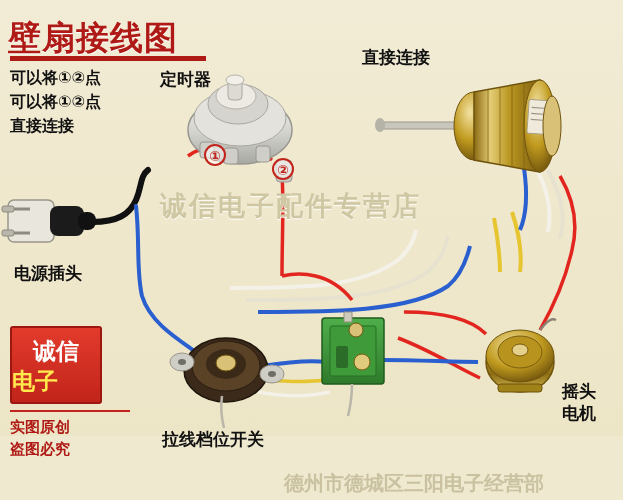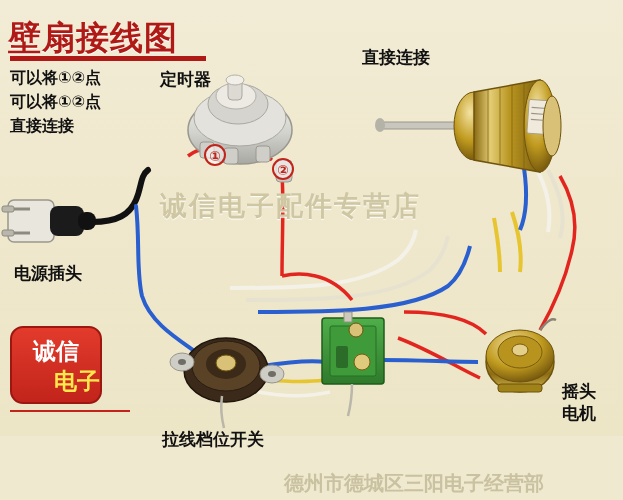--- a/index.html
+++ b/index.html
@@ -41,29 +41,29 @@
     text-align:center;
   }
   .watermark-bottom{
     left:284px;top:470px;
     font-size:20px;color:#c9c1a0;font-weight:bold;
   }
   
   .logobox{
     left:10px;top:326px;width:92px;height:78px;
     background:linear-gradient(180deg,#e23b2c,#c2241b);
-    border:2px solid #9d1711;border-radius:13px;
+    border:2px solid #9d1711;border-radius:3px;
     box-sizing:border-box;
   }
   .logobox .l1{
     position:absolute;left:0;top:8px;width:100%;text-align:center;
     color:#fff;font-size:23px;font-weight:bold;
   }
   .logobox .l2{
-    position:absolute;left:0;top:38px;width:100%;text-align:right;
+    position:absolute;left:0;top:38px;width:100%;text-align:left;
     color:#ffe94d;font-size:23px;font-weight:bold;
   }
   .redline{
     left:10px;top:410px;width:120px;height:0;
     border-top:2px solid #c2241b;
   }
   .origin{
     left:10px;top:416px;font-size:15px;font-weight:bold;color:#b01a16;line-height:22px;
   }
   
@@ -237,14 +237,18 @@
   <div class="abs circnum" style="left:272px;top:158px;">②</div>
 
   <div class="abs watermark">诚信电子配件专营店</div>
   <div class="abs watermark-bottom">德州市德城区三阳电子经营部</div>
 
   <div class="abs logobox">
     <div class="l1">诚信</div>
     <div class="l2">电子</div>
   </div>
   <div class="abs redline"></div>
+  <div class="abs origin">
+    <div>实图原创</div>
+    <div>盗图必究</div>
+  </div>
 
 </div>
 
 </body></html>

